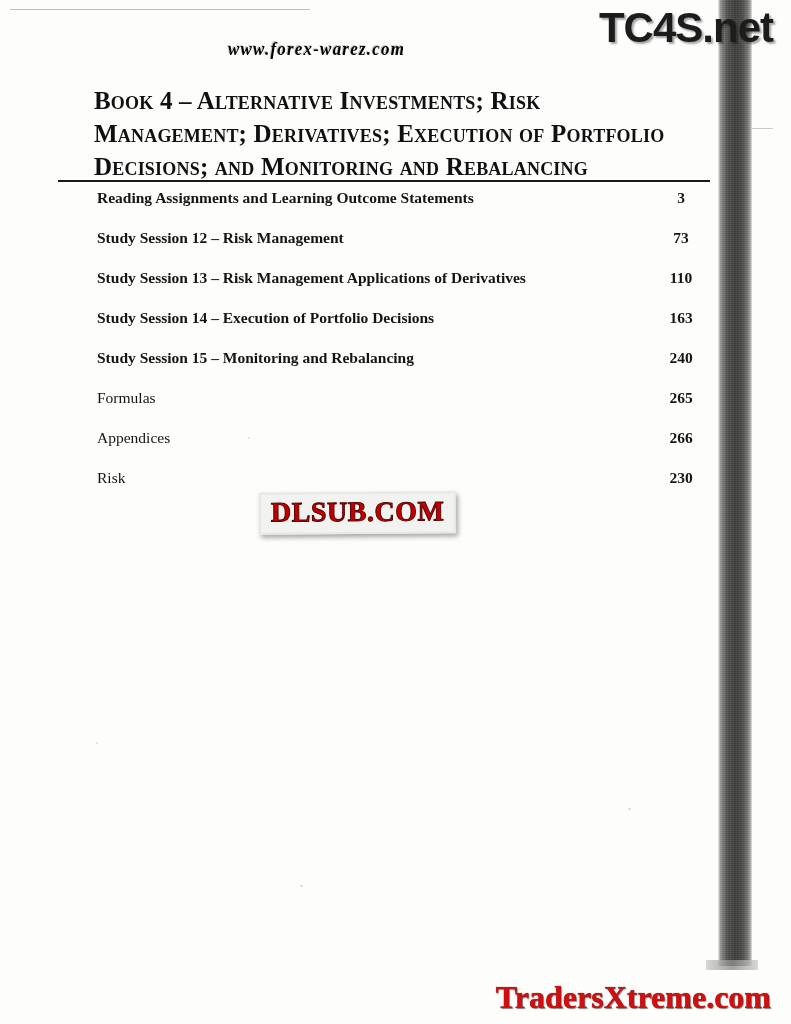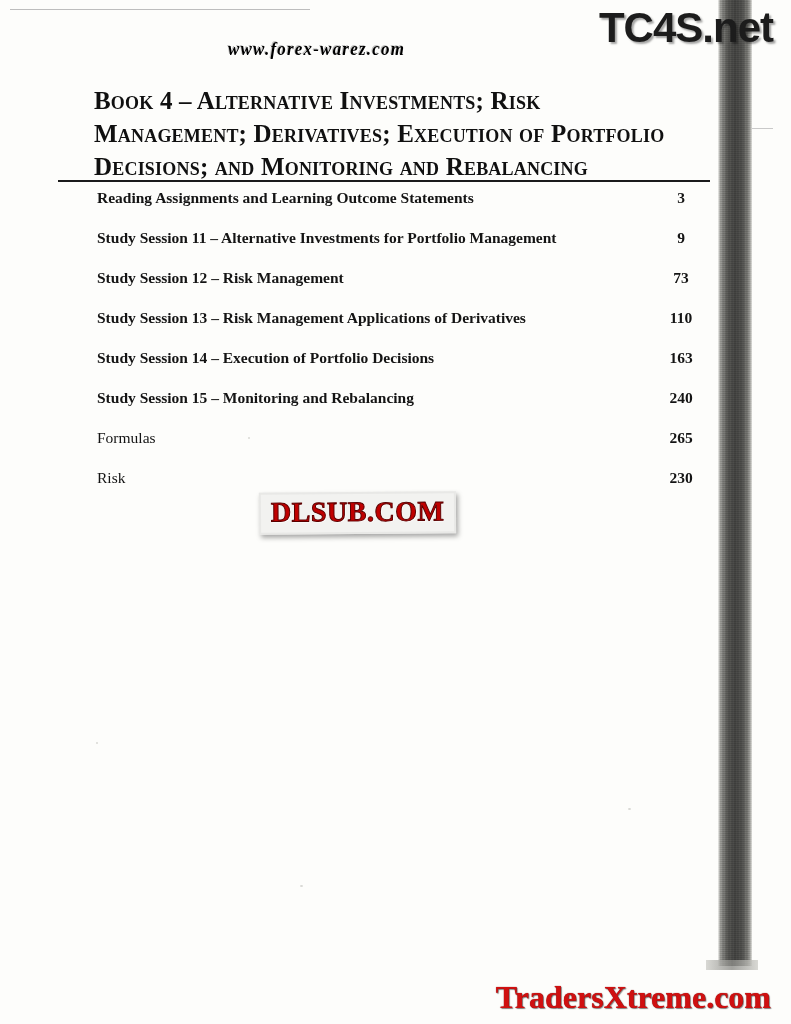--- a/index.html
+++ b/index.html
@@ -221,42 +221,42 @@
   </div>
 
   <div class="title-rule"></div>
 
   <div class="toc">
     <div class="toc-row bold">
       <span class="toc-label">Reading Assignments and Learning Outcome Statements</span>
       <span class="toc-page">3</span>
     </div>
     <div class="toc-row bold">
-      <span class="toc-label">Study Session 11 – Alternative Investments for Portfolio Management</span>
-      <span class="toc-page">9</span>
-    </div>
-    <div class="toc-row bold">
       <span class="toc-label">Study Session 12 – Risk Management</span>
       <span class="toc-page">73</span>
     </div>
     <div class="toc-row bold">
       <span class="toc-label">Study Session 13 – Risk Management Applications of Derivatives</span>
       <span class="toc-page">110</span>
     </div>
     <div class="toc-row bold">
       <span class="toc-label">Study Session 14 – Execution of Portfolio Decisions</span>
       <span class="toc-page">163</span>
     </div>
     <div class="toc-row bold">
       <span class="toc-label">Study Session 15 – Monitoring and Rebalancing</span>
       <span class="toc-page">240</span>
     </div>
     <div class="toc-row">
       <span class="toc-label">Formulas</span>
       <span class="toc-page">265</span>
+    </div>
+    <div class="toc-row">
+      <span class="toc-label">Appendices</span>
+      <span class="toc-page">266</span>
     </div>
     <div class="toc-row">
       <span class="toc-label">Risk</span>
       <span class="toc-page">230</span>
     </div>
   </div>
 
   <div class="wm-dlsub">DLSUB.COM</div>
   <div class="wm-traders">TradersXtreme.com</div>
 

